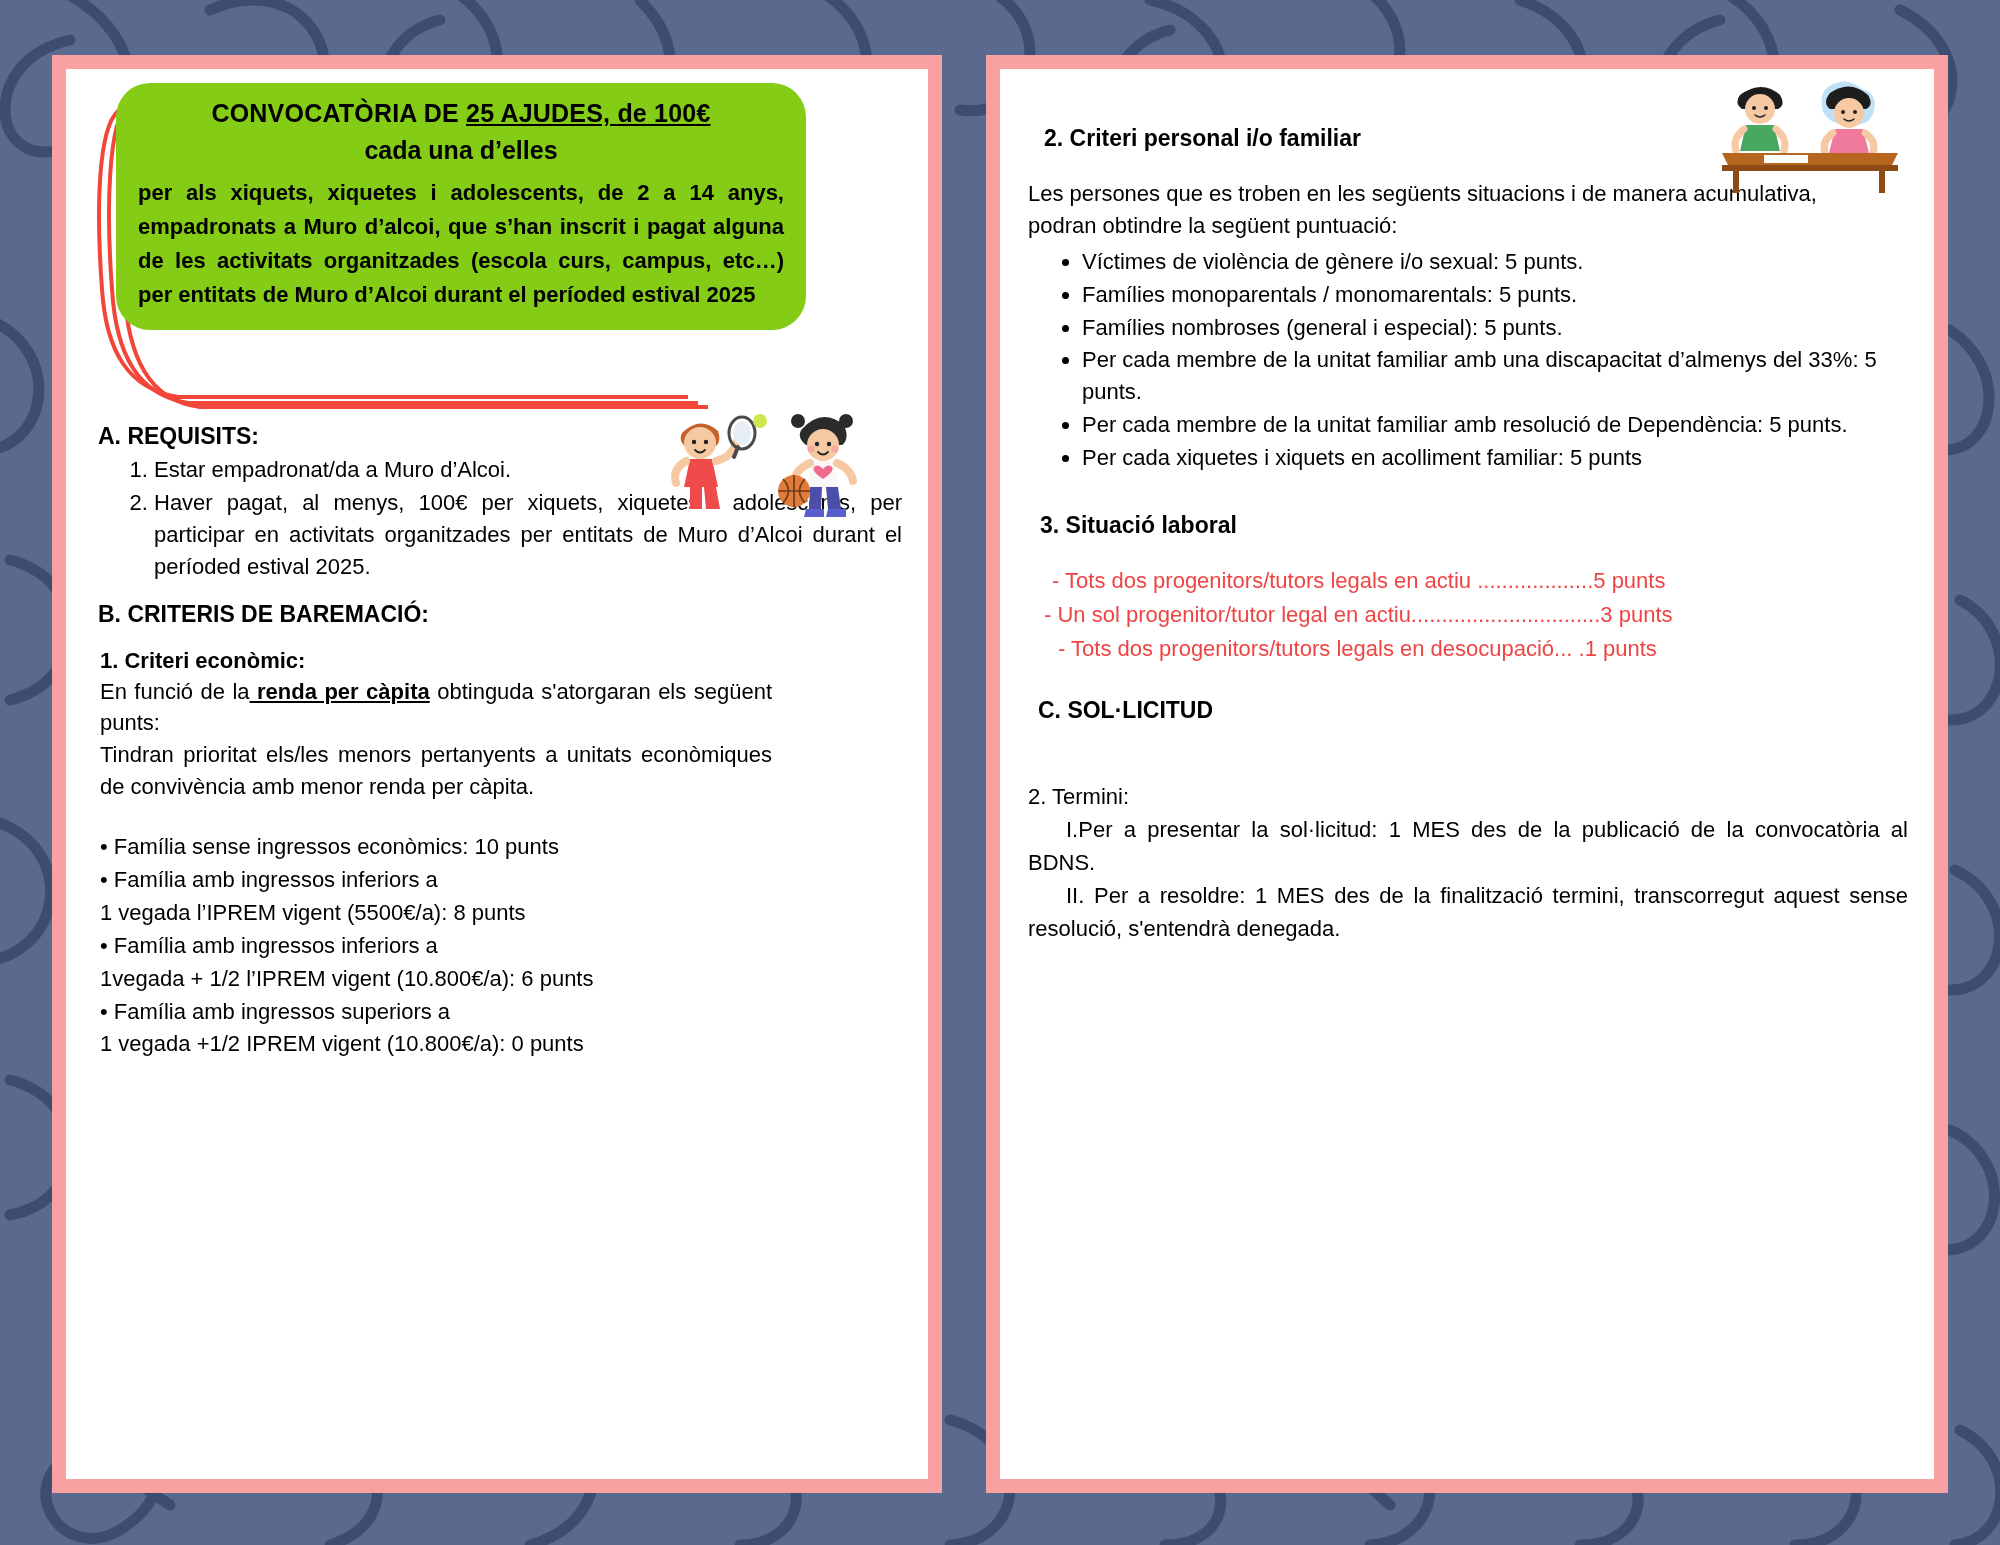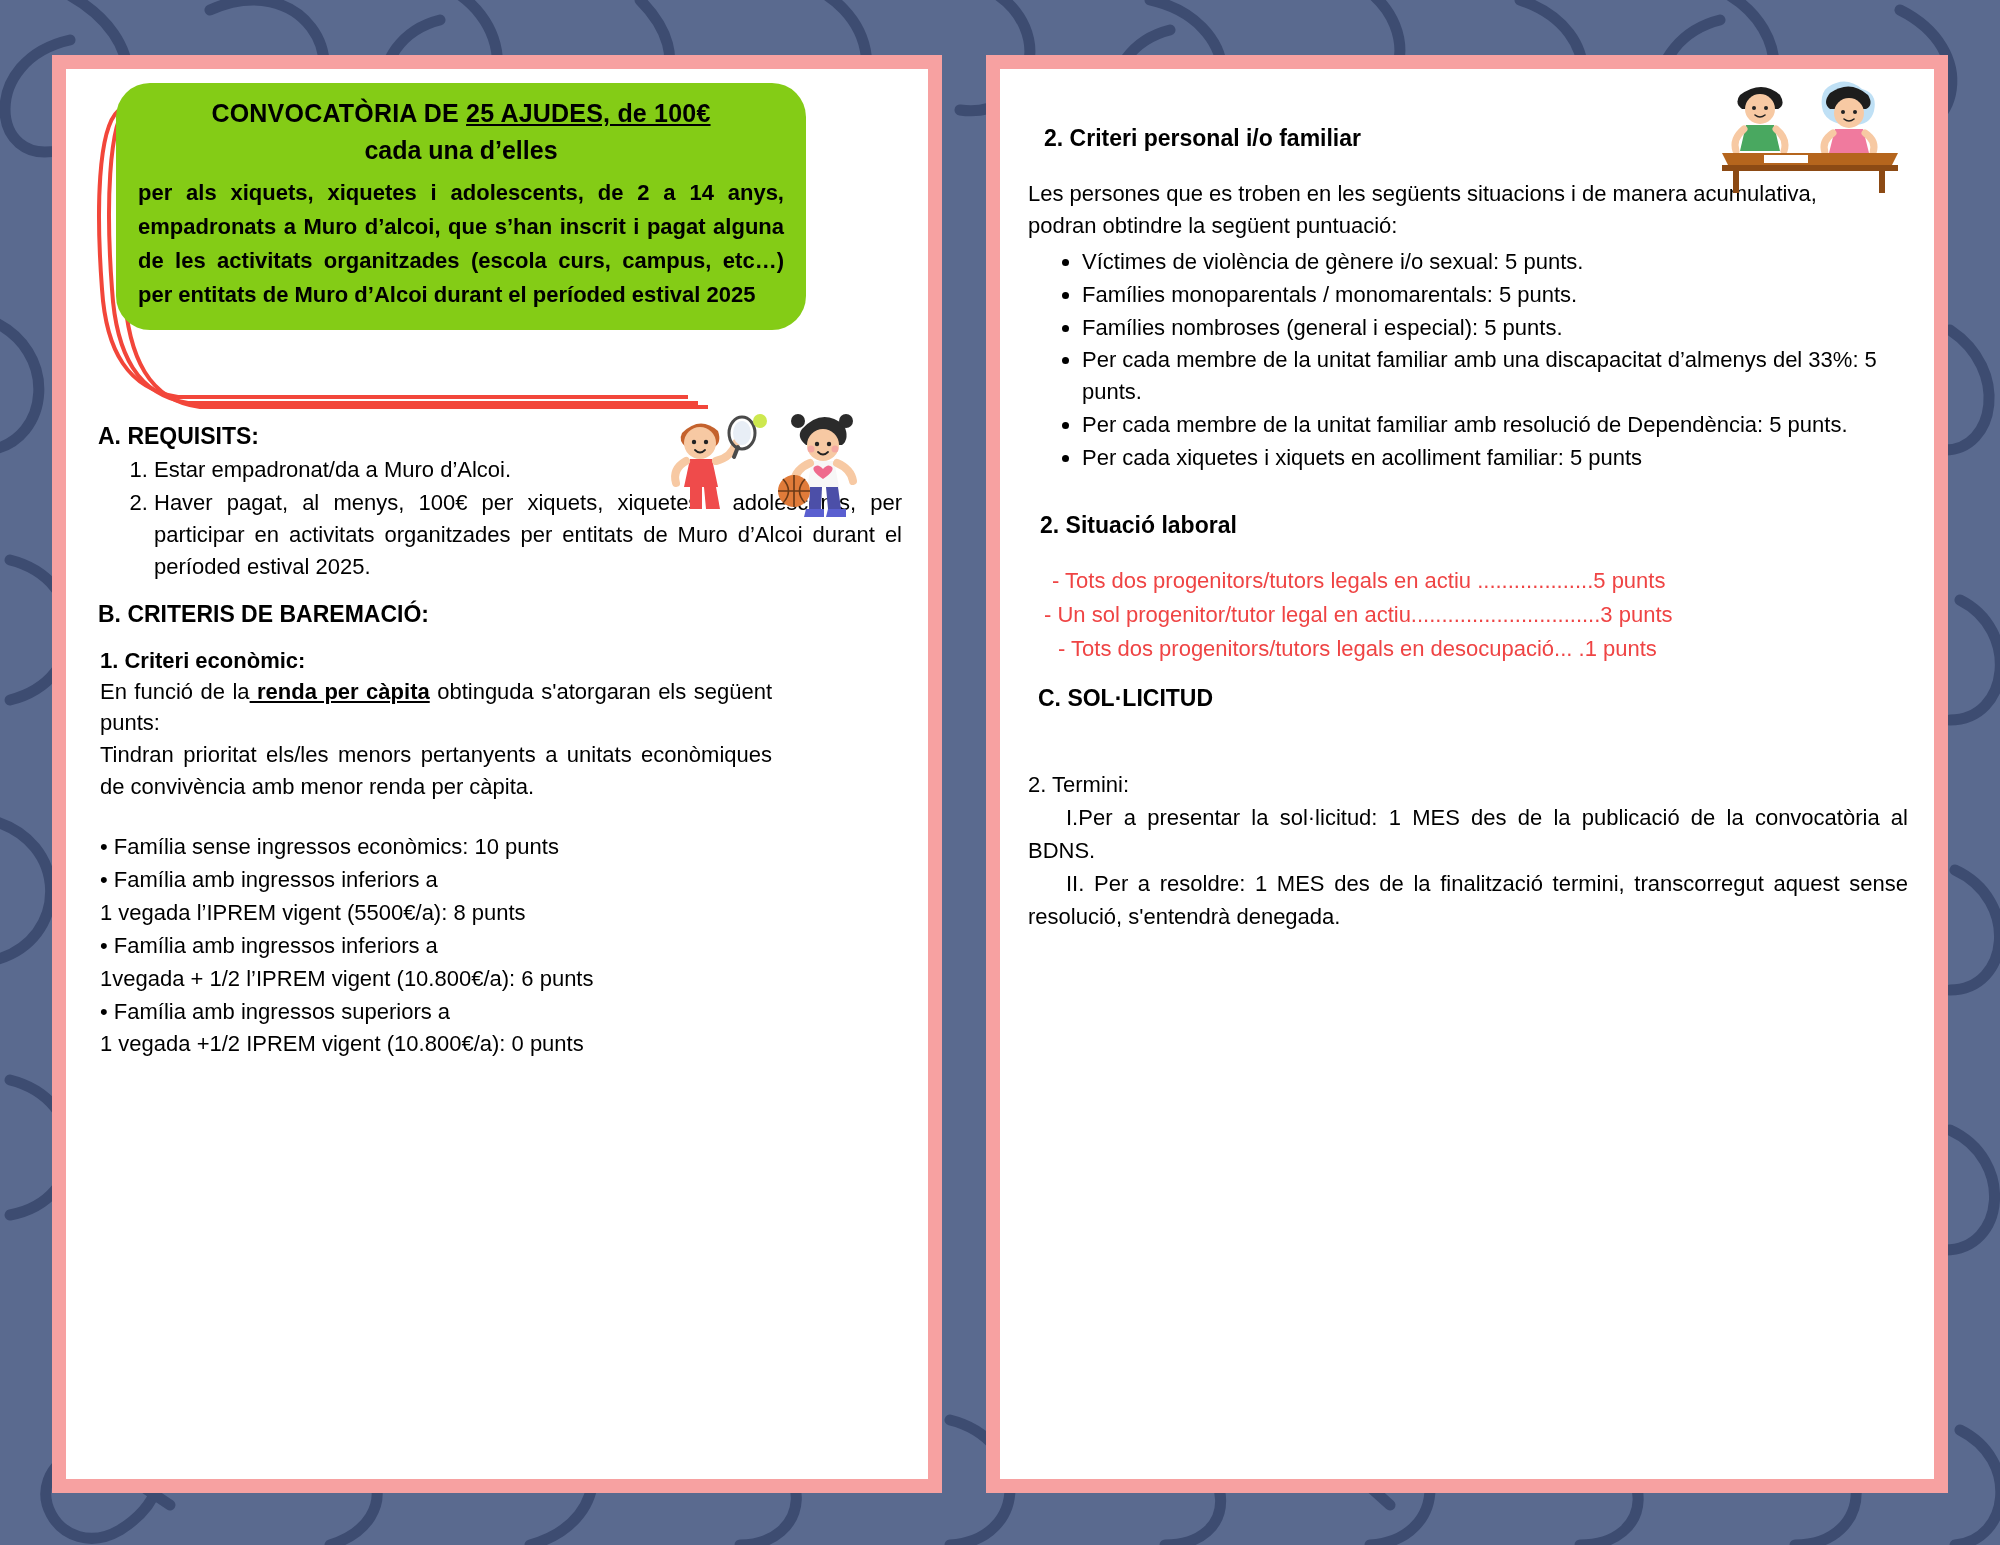--- a/index.html
+++ b/index.html
@@ -199,21 +199,21 @@
     line-height: 1.45;
     color: #ef4444;
   }
   .dots-lines div { margin-bottom: 2px; }
   .dots-lines .ind1 { padding-left: 8px; }
   .dots-lines .ind2 { padding-left: 14px; }
 
   .r-head3 {
     font-size: 23px;
     font-weight: bold;
-    margin: 20px 0 0 12px;
+    margin: 32px 0 0 12px;
     color: #000;
   }
   .r-body {
     font-size: 22px;
     line-height: 1.5;
     margin: 30px 0 0 2px;
     color: #000;
     width: 880px;
     text-align: justify;
   }
@@ -380,21 +380,21 @@
       <div class="r-intro">Les persones que es troben en les següents situacions i de manera acumulativa, podran obtindre la següent puntuació:</div>
       <ul class="r-list">
         <li>Víctimes de violència de gènere i/o sexual: 5 punts.</li>
         <li>Famílies monoparentals / monomarentals: 5 punts.</li>
         <li> Famílies nombroses (general i especial): 5 punts.</li>
         <li> Per cada membre de la unitat familiar amb una discapacitat d’almenys del 33%: 5 punts.</li>
         <li>Per cada membre de la unitat familiar amb resolució de Dependència: 5 punts.</li>
         <li>Per cada xiquetes i xiquets en acolliment familiar: 5 punts</li>
       </ul>
 
-      <div class="r-head2">2. Situació laboral</div>
+      <div class="r-head2">3. Situació laboral</div>
       <div class="dots-lines">
         <div class="ind1">- Tots dos progenitors/tutors legals en actiu ...................5 punts</div>
         <div>- Un sol progenitor/tutor legal en actiu...............................3 punts</div>
         <div class="ind2">- Tots dos progenitors/tutors legals en desocupació... .1 punts</div>
       </div>
 
       <div class="r-head3">C. SOL·LICITUD</div>
       <div class="r-body">
         <div class="gap"></div>
         <div>2. Termini:</div>

